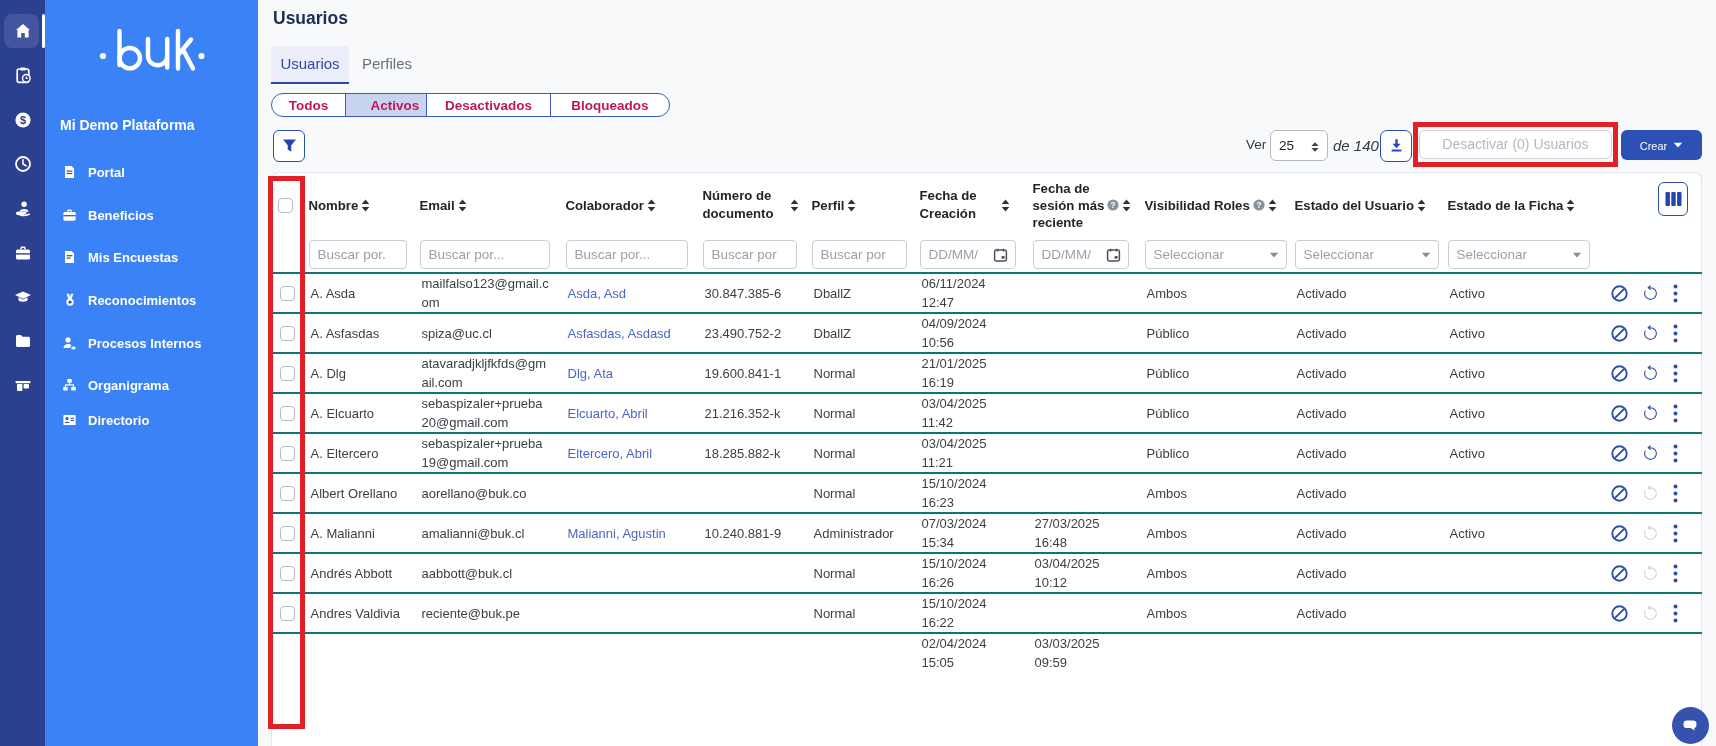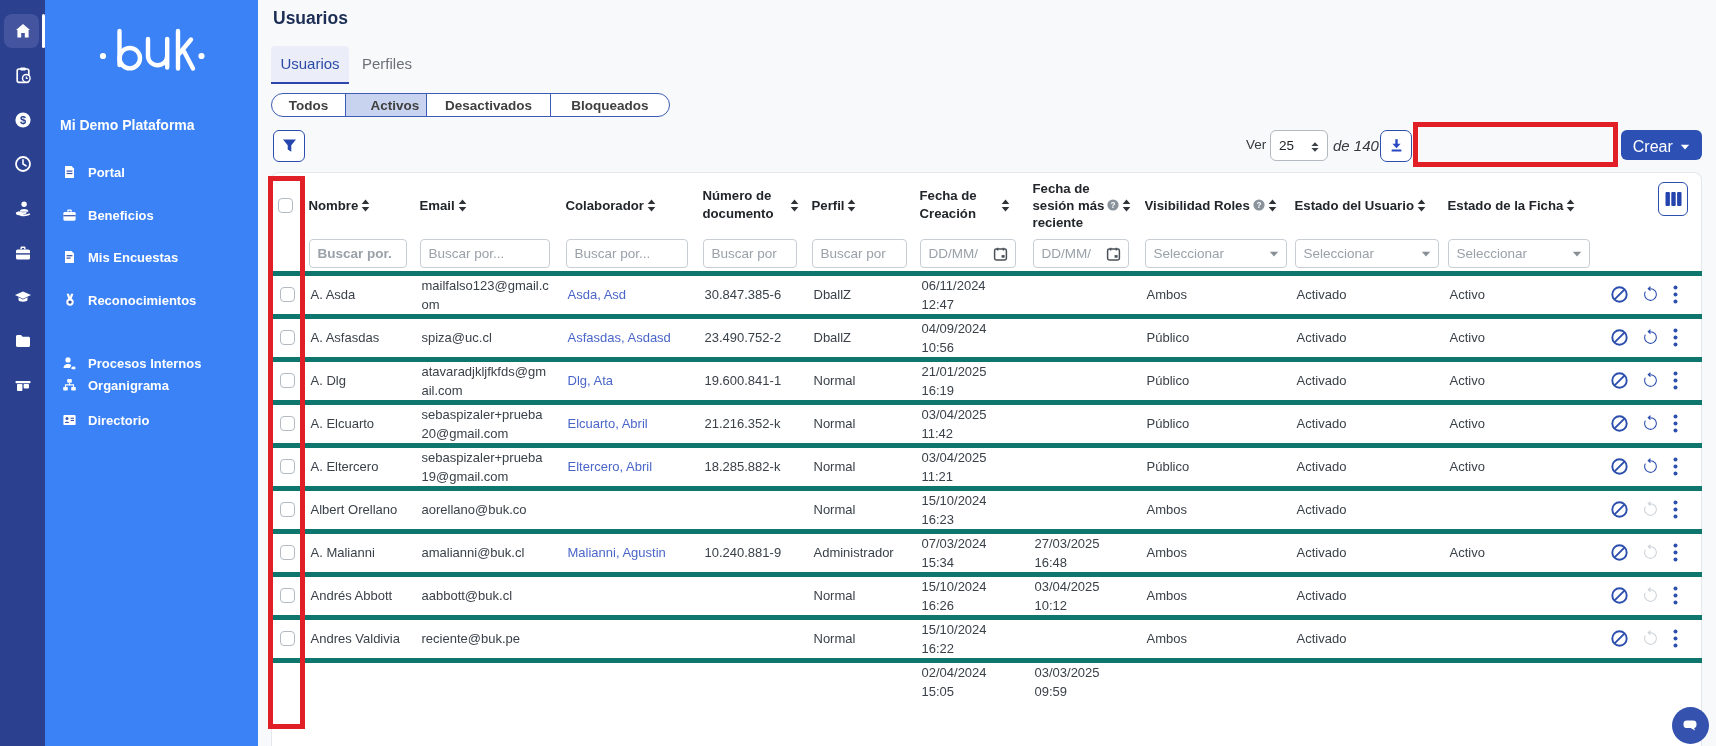--- a/index.html
+++ b/index.html
@@ -13,38 +13,38 @@
 #brand{position:absolute;left:15px;top:117px;font-size:14px;font-weight:bold;}
 .mi{position:absolute;left:17px;width:196px;height:24px;}
 .mi svg{position:absolute;left:0;top:50%;transform:translateY(-50%);}
 .mi span{position:absolute;left:26px;top:50%;transform:translateY(-50%);font-size:13px;font-weight:bold;white-space:nowrap;}
 
 #content{position:absolute;left:258px;top:0;width:1458px;height:746px;}
 #title{position:absolute;left:15px;top:8px;font-size:17.5px;font-weight:bold;color:#1c2e55;}
 #tabU{position:absolute;left:13px;top:46px;width:78px;height:38px;background:#ebedf8;border-bottom:2.5px solid #2c46ad;border-radius:4px 4px 0 0;color:#2c4ba6;font-size:15px;font-weight:normal;text-align:center;line-height:35px;}
 #tabP{position:absolute;left:98px;top:46px;width:62px;height:38px;color:#6a7076;font-size:15px;text-align:center;line-height:35px;}
 #seg{position:absolute;left:13px;top:92.5px;height:24.5px;border:1px solid #3c5cb5;border-radius:13px;background:#fff;display:flex;overflow:hidden;}
-#seg div{height:100%;line-height:23px;text-align:center;font-size:13.5px;font-weight:bold;color:#404040;border-left:1px solid #3c5cb5;}
+#seg div{height:100%;line-height:23px;text-align:center;font-size:13.5px;font-weight:bold;color:#be185d;border-left:1px solid #3c5cb5;}
 #seg div:first-child{border-left:none;}
 #seg .on{background:#c8d3ef;}
 .btn-icon{position:absolute;background:#fff;border:1px solid #2c4fae;border-radius:6px;display:flex;align-items:center;justify-content:center;}
 
 #ver{position:absolute;left:988px;top:137px;font-size:13.5px;color:#343a40;}
 #sel25{position:absolute;left:1012px;top:130px;width:58px;height:31px;background:#fff;border:1px solid #b3b9c0;border-radius:6px;font-size:13.5px;color:#212529;line-height:29px;padding-left:8px;}
 #de140{position:absolute;left:1075px;top:137px;font-size:15px;color:#343a40;font-style:italic;}
 #deact{position:absolute;left:1161px;top:130px;width:193px;height:29px;background:#fff;border:1px solid #cfd4da;border-radius:6px;color:#b4bac2;font-size:14px;text-align:center;line-height:27px;}
-#crear{position:absolute;left:1363px;top:130px;width:81px;height:30px;background:#2c50b4;border-radius:6px;color:#fff;font-size:16px;font-weight:normal;text-align:center;line-height:29px;}
+#crear{position:absolute;left:1363px;top:130px;width:81px;height:30px;background:#2c50b4;border-radius:6px;color:#fff;font-size:11px;font-weight:normal;text-align:center;line-height:29px;}
 
 #card{position:absolute;left:13px;top:172px;width:1431px;height:574px;background:#fff;border:1px solid #e4e7eb;border-bottom:none;border-radius:8px 8px 0 0;}
 table{border-collapse:collapse;table-layout:fixed;width:1430px;margin-left:-0.5px;}
 td,th{vertical-align:middle;font-size:13px;color:#3a4149;text-align:left;font-weight:normal;overflow:hidden;}
 thead th{font-size:13.2px;font-weight:bold;color:#22262a;}
 tr.lbl{height:64px;}
 tr.flt{height:36px;}
-tbody tr{height:36px;border-top:5px solid #0f766e;margin-top:20px;}
+tbody tr{height:36px;border-top:2px solid #0f766e;margin-top:20px;}
 td{padding:0 6px 0 2px;}
 .twoline{line-height:19px;}
 .em{word-break:break-all;line-height:19px;padding-right:16px;}
 a.link{color:#4a66c8;text-decoration:none;}
 .inp{height:29px;border:1px solid #c9ced4;border-radius:4px;background:#fff;color:#9aa1a9;font-size:13.5px;display:flex;align-items:center;padding:0 8px;position:relative;}
 .cb{width:15px;height:15px;border:1.5px solid #b3bac2;border-radius:4px;background:#fff;margin-left:6px;}
 .acts{display:flex;align-items:center;gap:14px;padding-left:8px;}
 #colbtn{left:1386px;top:9px;width:30px;height:34px;border-width:1.5px;}
 
 .redbox{position:absolute;border:5px solid #e01f26;z-index:50;}
@@ -128,21 +128,21 @@
       <span>Mis Encuestas</span>
     </div>
     <div class="mi" style="top:288px;">
       <svg width="15" height="15" viewBox="0 0 15 15" xmlns="http://www.w3.org/2000/svg">
         <path d="M4.6 1.2 H7 L8 4.6 L9 1.2 H11.4 L9.6 6.4 H6.4 Z" fill="#ffffff"></path>
         <circle cx="8" cy="9.6" r="3.7" fill="#ffffff"></circle>
         <circle cx="8" cy="9.6" r="1.7" fill="#3351a8"></circle>
       </svg>
       <span>Reconocimientos</span>
     </div>
-    <div class="mi" style="top:331px;margin-top:20px;">
+    <div class="mi" style="top:331px;">
       <svg width="15" height="15" viewBox="0 0 15 15" xmlns="http://www.w3.org/2000/svg">
         <circle cx="6" cy="4.4" r="2.6" fill="#ffffff"></circle>
         <path d="M1.5 12.6 C1.5 9.6 4 8.4 6 8.4 C7.4 8.4 8.6 8.9 9.4 9.8 L7.8 12.6 Z" fill="#ffffff"></path>
         <path d="M9 12.9 C9.8 10.8 12.6 10.4 13.8 11.9 L12.7 12.5 L14 13.4 L11.5 13.9 Z" fill="#ffffff"></path>
       </svg>
       <span>Procesos Internos</span>
     </div>
     <div class="mi" style="top:373px;">
       <svg width="15" height="15" viewBox="0 0 15 15" xmlns="http://www.w3.org/2000/svg">
         <rect x="5.2" y="1.6" width="4.6" height="3.6" rx="0.8" fill="#ffffff"></rect>
@@ -184,20 +184,21 @@
           <path d="M4 9.7 L7.6 6.1 H0.4 Z" fill="#3c4248"></path>
         </svg></span></div>
     <div id="de140">de 140</div>
     <div class="btn-icon" style="left:1122px;top:130px;width:32px;height:31.5px;border-radius:7px;">
       <svg width="15" height="15" viewBox="0 0 15 15" xmlns="http://www.w3.org/2000/svg">
         <rect x="6.3" y="1.2" width="2.4" height="5.2" fill="#2a49c0"></rect>
         <path d="M3.4 5.8 H11.6 L7.5 10.3 Z" fill="#2a49c0"></path>
         <rect x="2.6" y="11.4" width="9.8" height="2.2" rx="0.6" fill="#2a49c0"></rect>
       </svg>
     </div>
+    <div id="deact">Desactivar (0) Usuarios</div>
     <div id="crear">Crear <span style="display:inline-block;vertical-align:2px;margin-left:3px;"><svg width="10" height="6" viewBox="0 0 10 6" xmlns="http://www.w3.org/2000/svg">
           <path d="M0.8 0.8 H9.2 L5 5.4 Z" fill="#ffffff"></path>
         </svg></span></div>
     <div id="card">
       <table>
         <colgroup>
           <col style="width:37px">
           <col style="width:111px">
           <col style="width:146px">
           <col style="width:137px">
@@ -273,21 +274,21 @@
                 <path d="M4.5 12.5 L8.3 8 H0.7 Z" fill="#2f3337"></path>
               </svg></th>
             <th>Estado de la Ficha<svg width="9" height="13" viewBox="0 0 9 13" style="vertical-align:-2px;margin-left:3px;" xmlns="http://www.w3.org/2000/svg">
                 <path d="M4.5 0.5 L8.3 5 H0.7 Z" fill="#2f3337"></path>
                 <path d="M4.5 12.5 L8.3 8 H0.7 Z" fill="#2f3337"></path>
               </svg></th>
             <th></th>
           </tr>
           <tr class="flt">
             <th style="font-weight:normal;"></th>
-            <th style="font-weight:bold;">
+            <th style="font-weight:normal;">
               <div class="inp" style="width:98px;">Buscar por.</div>
             </th>
             <th style="font-weight:normal;">
               <div class="inp" style="width:130px;">Buscar por...</div>
             </th>
             <th style="font-weight:normal;">
               <div class="inp" style="width:122px;">Buscar por...</div>
             </th>
             <th style="font-weight:normal;">
               <div class="inp" style="width:94px;">Buscar por</div>

